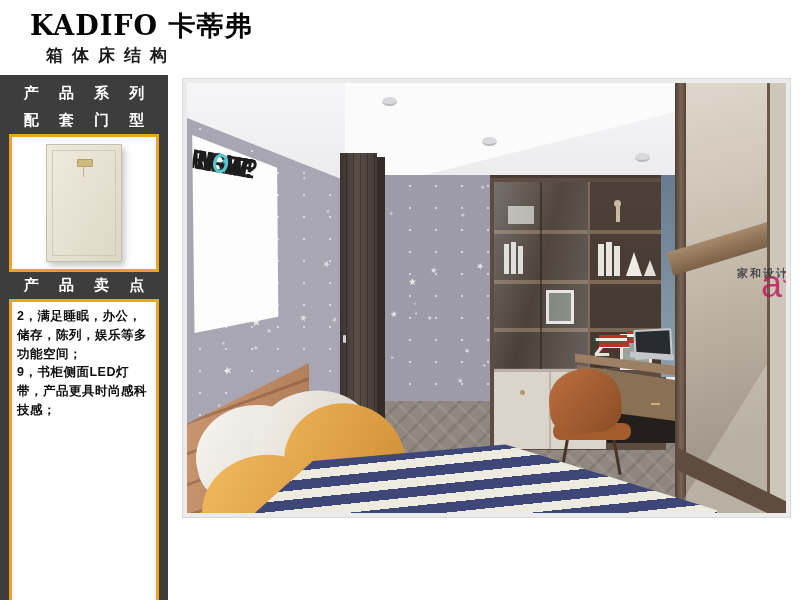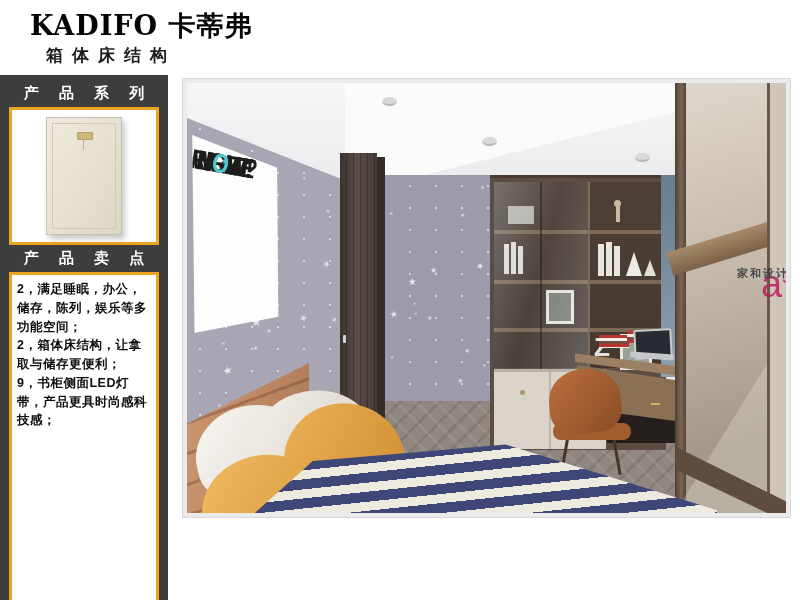--- a/index.html
+++ b/index.html
@@ -143,31 +143,31 @@
   #wm-name{font-size:11px;font-weight:bold;color:#2f3038;letter-spacing:2px;margin-top:1px;font-family:Liberation Mono, monospace;}
 </style>
 </head>
 <body>
 
 <div class="abs" id="brand-logo">KADIFO 卡蒂弗</div>
 <div class="abs" id="brand-subtitle">箱体床结构</div>
 
 <aside class="abs" id="sidebar">
   <div class="sb-title">产 品 系 列</div>
+  <div class="sb-title">配 套 门 型</div>
   <div class="sb-box" id="door-box">
     <div id="door-graphic">
       <div class="inner"></div>
       <div class="plate"></div>
       <div class="ring"></div>
     </div>
   </div>
   <div class="sb-title">产 品 卖 点</div>
   <div class="sb-box" id="selling-box">
     <div class="sell-line">2，满足睡眠，办公，储存，陈列，娱乐等多功能空间；</div>
-    <div class="sell-line">2，箱体床结构，让拿取与储存更便利；</div>
     <div class="sell-line">9，书柜侧面LED灯带，产品更具时尚感科技感；</div>
   </div>
 </aside>
 
 <div class="abs" id="photo">
   <div id="scene">
     <div id="ceiling"></div>
     <div id="ceiling-bright"></div>
     <div class="downlight" style="left:195px;top:14px;"></div>
     <div class="downlight" style="left:295px;top:54px;"></div>

